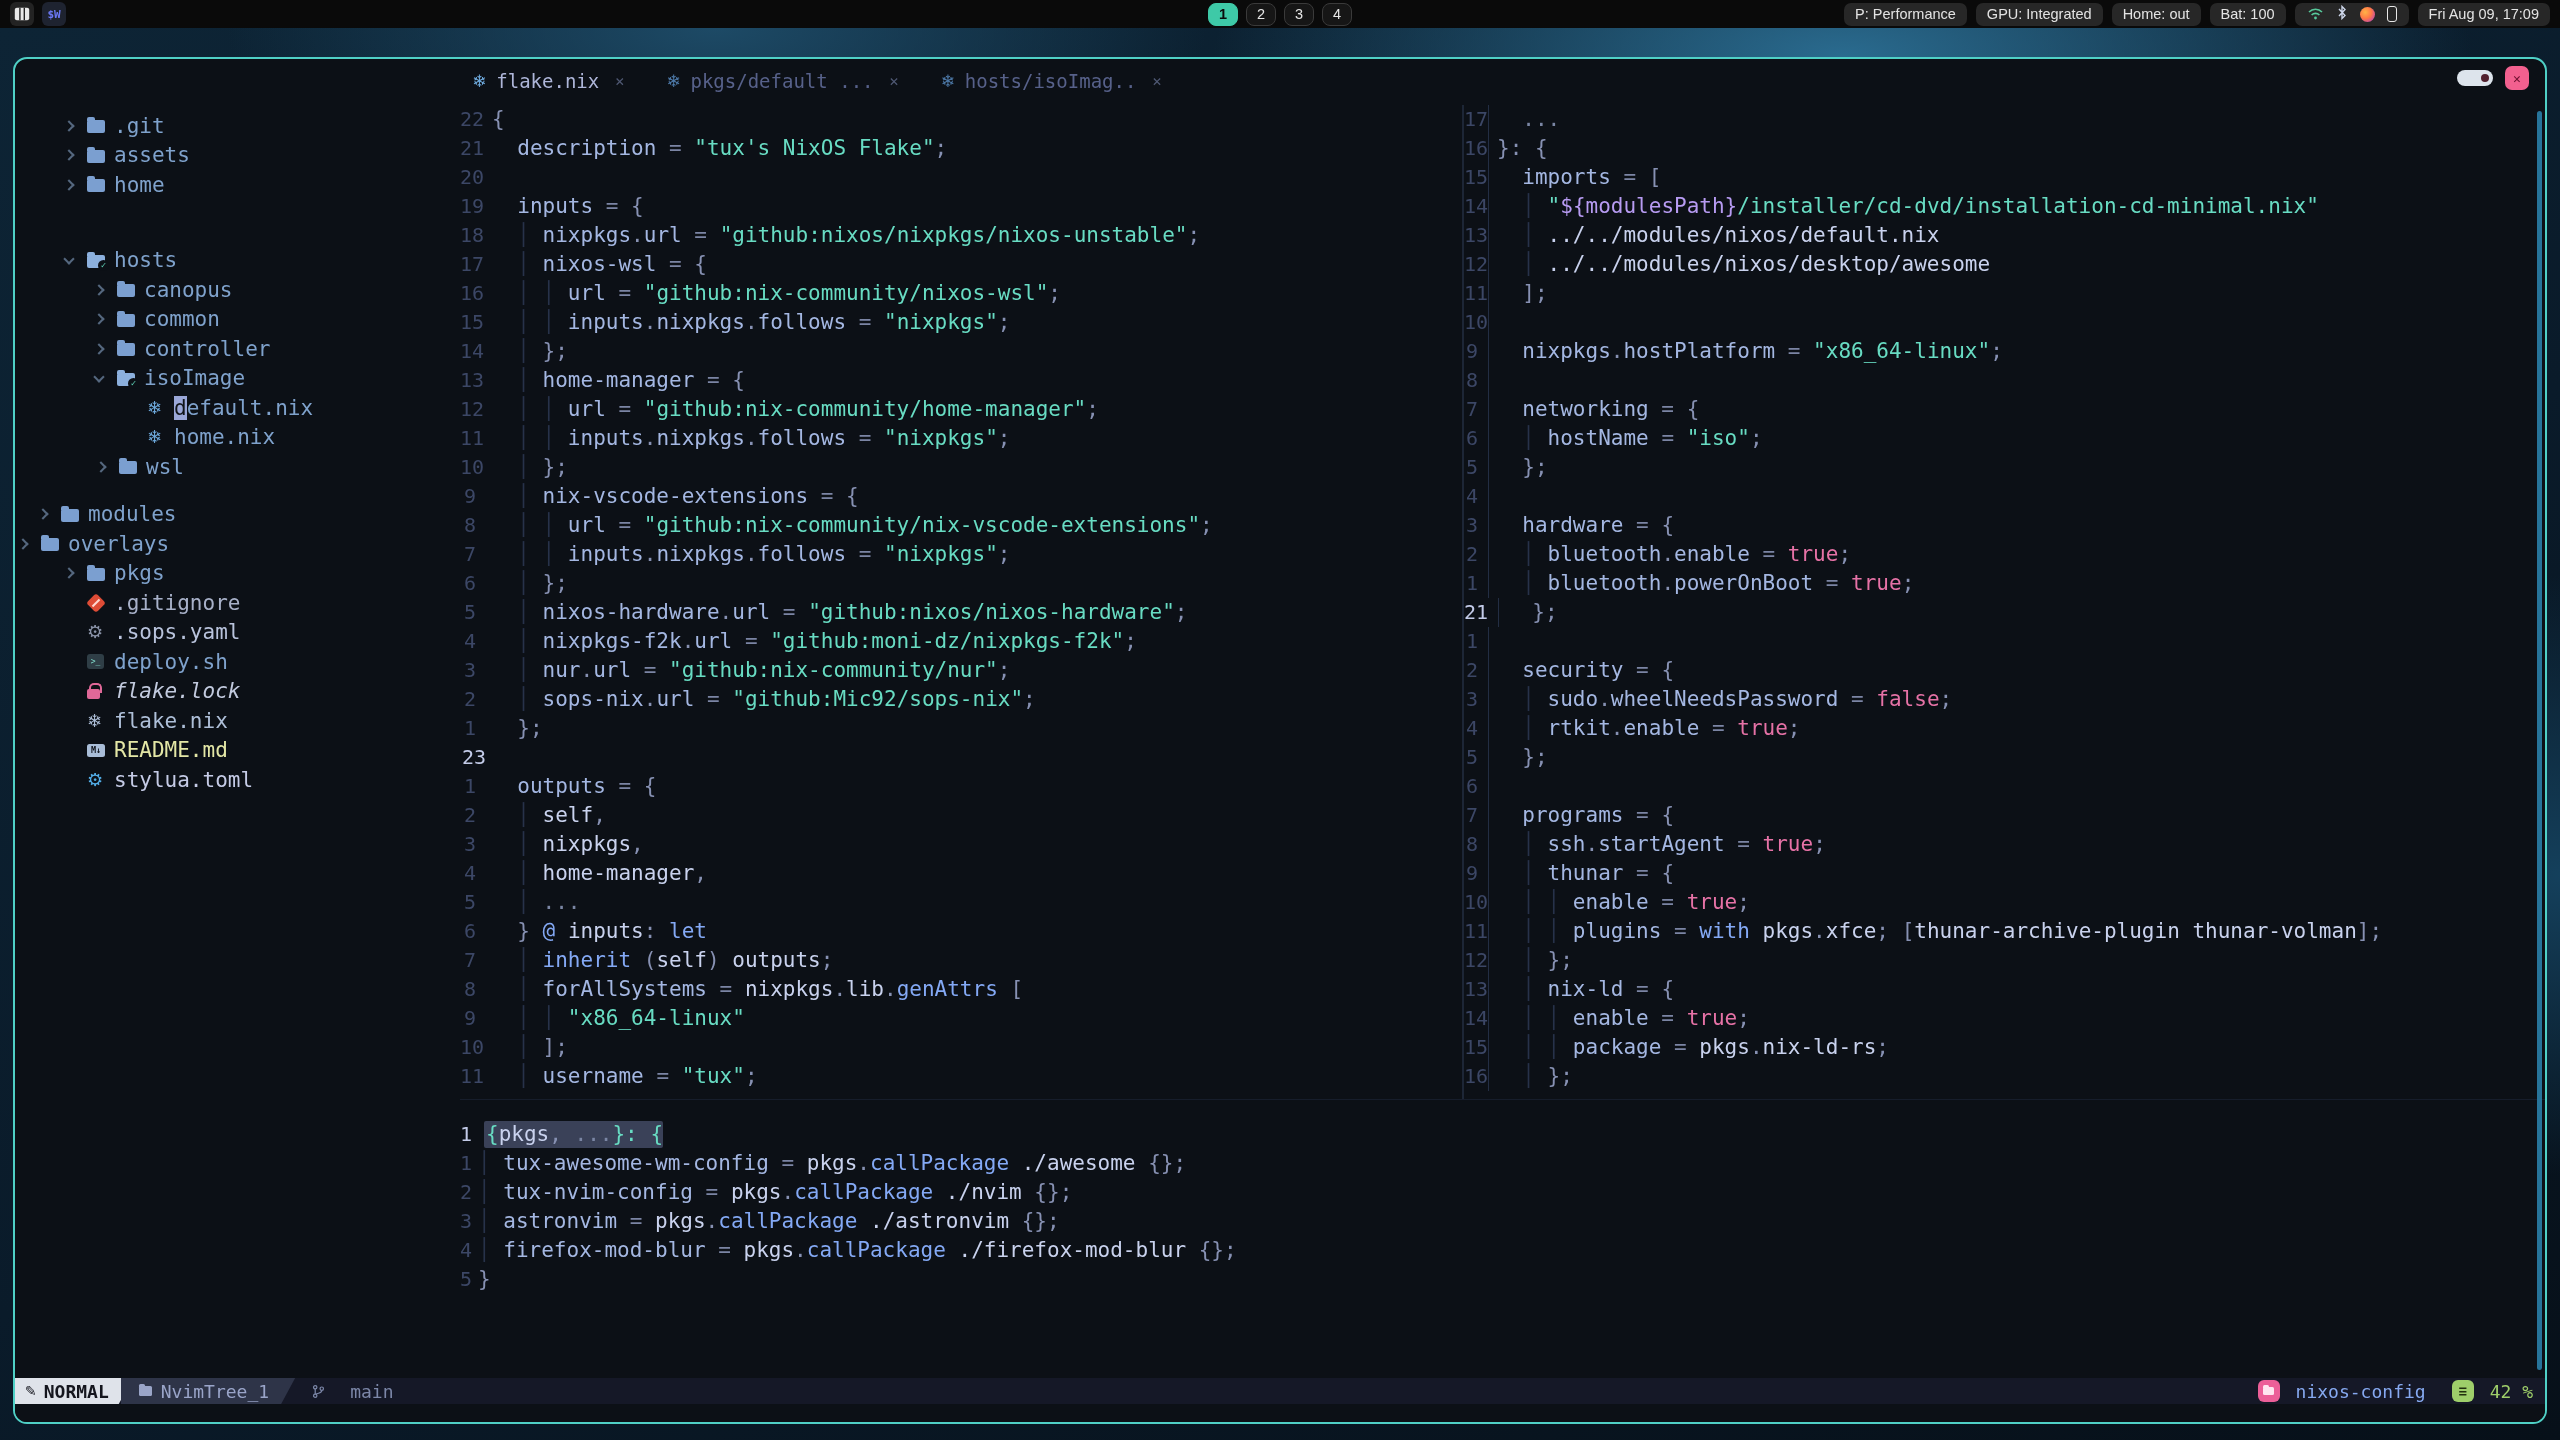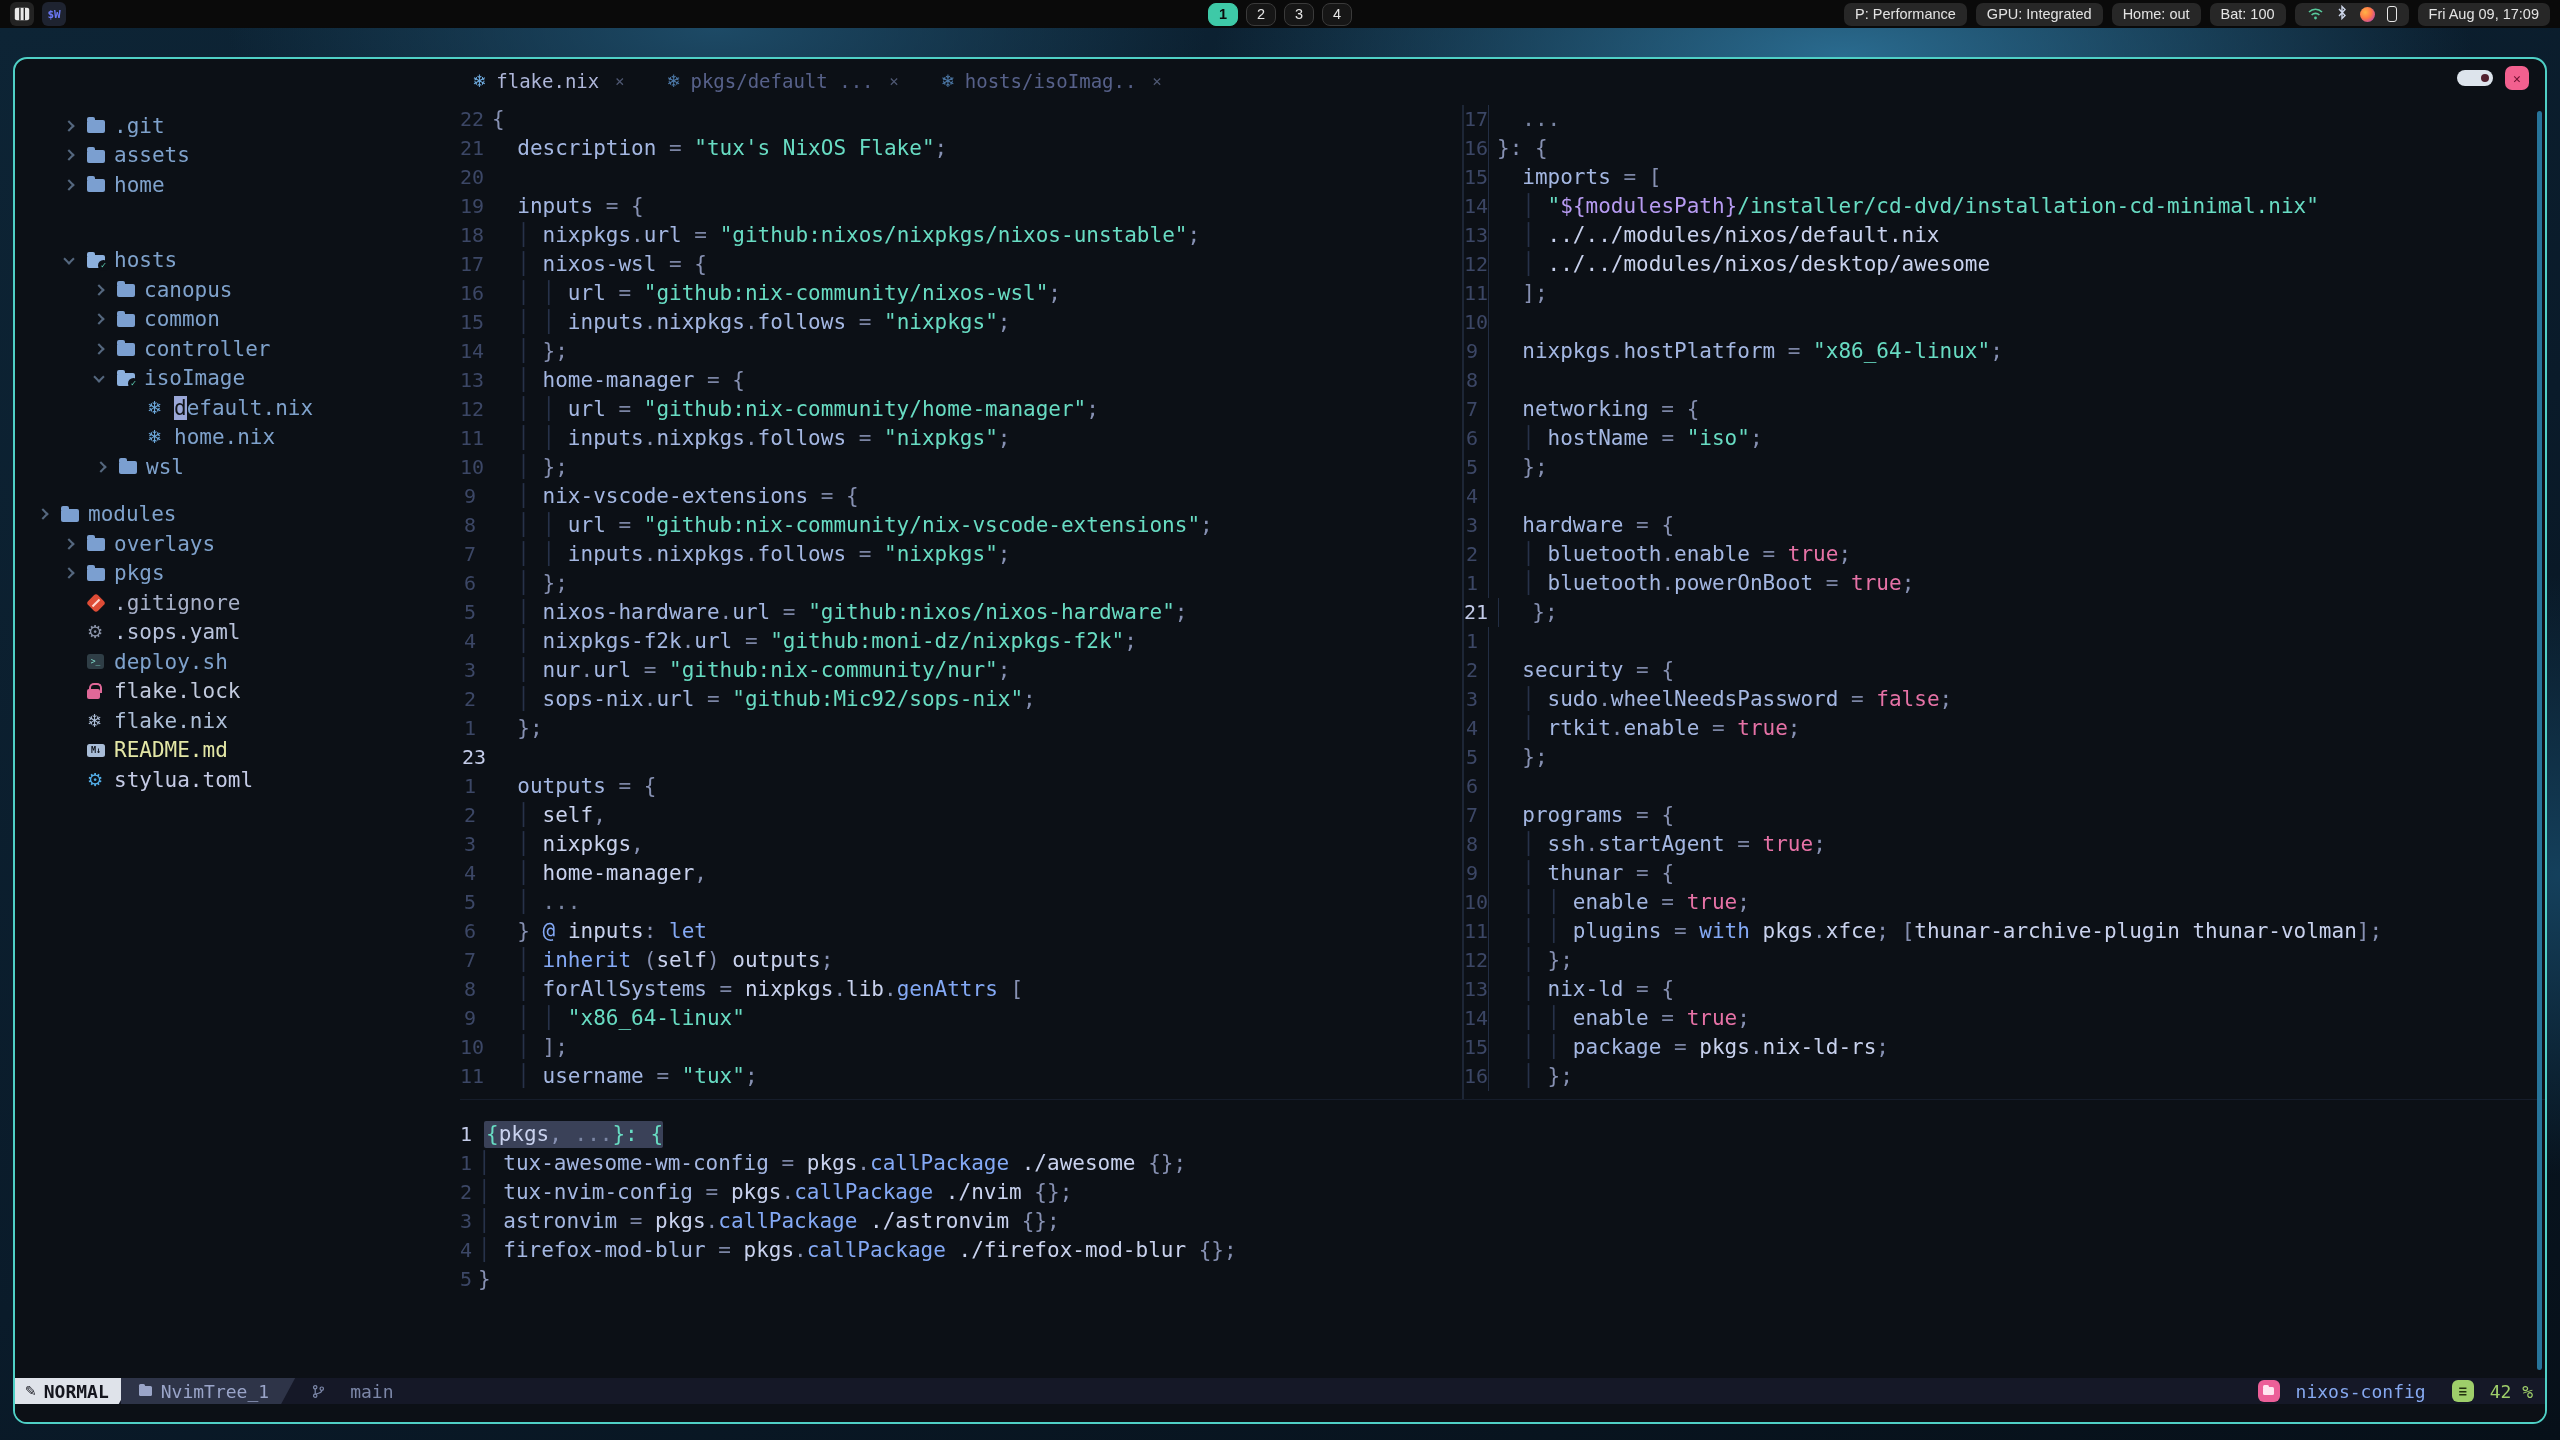--- a/index.html
+++ b/index.html
@@ -179,26 +179,26 @@
           <div class="titem" style="padding-left: 46px;"><span class="arrow"><span class="chev chev-r"></span></span><span class="fic"><span class="i-folder"></span></span><span class="tlabel">home</span></div>
           <div class="titem" style="padding-left: 46px; margin-top: 46px;"><span class="arrow"><span class="chev chev-d"></span></span><span class="fic"><span class="i-folder open"></span></span><span class="tlabel">hosts</span></div>
           <div class="titem" style="padding-left: 76px;"><span class="arrow"><span class="chev chev-r"></span></span><span class="fic"><span class="i-folder"></span></span><span class="tlabel">canopus</span></div>
           <div class="titem" style="padding-left: 76px;"><span class="arrow"><span class="chev chev-r"></span></span><span class="fic"><span class="i-folder"></span></span><span class="tlabel">common</span></div>
           <div class="titem" style="padding-left: 76px;"><span class="arrow"><span class="chev chev-r"></span></span><span class="fic"><span class="i-folder"></span></span><span class="tlabel">controller</span></div>
           <div class="titem" style="padding-left: 76px;"><span class="arrow"><span class="chev chev-d"></span></span><span class="fic"><span class="i-folder open"></span></span><span class="tlabel">isoImage</span></div>
           <div class="titem" style="padding-left: 106px;"><span class="arrow"></span><span class="fic"><span class="i-snow">❄</span></span><span class="tlabel"><span class="block-cursor">d</span>efault.nix</span></div>
           <div class="titem" style="padding-left: 106px;"><span class="arrow"></span><span class="fic"><span class="i-snow">❄</span></span><span class="tlabel">home.nix</span></div>
           <div class="titem" style="padding-left: 78px;"><span class="arrow"><span class="chev chev-r"></span></span><span class="fic"><span class="i-folder"></span></span><span class="tlabel">wsl</span></div>
           <div class="titem" style="padding-left: 20px; margin-top: 18px;"><span class="arrow"><span class="chev chev-r"></span></span><span class="fic"><span class="i-folder"></span></span><span class="tlabel">modules</span></div>
-          <div class="titem" style="padding-left: 46px;"><span class="arrow"><span class="chev chev-r"></span></span><span class="fic"><span class="i-folder"></span></span><span class="tlabel">overlays</span></div>
+          <div class="titem" style=""><span class="arrow"><span class="chev chev-r"></span></span><span class="fic"><span class="i-folder"></span></span><span class="tlabel">overlays</span></div>
           <div class="titem" style="padding-left: 46px;"><span class="arrow"><span class="chev chev-r"></span></span><span class="fic"><span class="i-folder"></span></span><span class="tlabel">pkgs</span></div>
           <div class="titem" style="padding-left: 46px;"><span class="arrow"></span><span class="fic"><span class="i-git"></span></span><span class="tlabel" style="color: rgb(168, 177, 201);">.gitignore</span></div>
           <div class="titem" style="padding-left: 46px;"><span class="arrow"></span><span class="fic"><span class="i-gear">⚙</span></span><span class="tlabel" style="color: rgb(185, 195, 220);">.sops.yaml</span></div>
           <div class="titem" style="padding-left: 46px;"><span class="arrow"></span><span class="fic"><span class="i-term">&gt;_</span></span><span class="tlabel">deploy.sh</span></div>
-          <div class="titem" style="padding-left: 46px;"><span class="arrow"></span><span class="fic"><span class="i-lock"></span></span><span class="tlabel" style="color: rgb(194, 202, 222);">flake.lock</span></div>
+          <div class="titem" style="padding-left: 46px;"><span class="arrow"></span><span class="fic"><span class="i-lock"></span></span><span class="tlabel" style="color: rgb(194, 202, 222); font-style: italic;">flake.lock</span></div>
           <div class="titem" style="padding-left: 46px;"><span class="arrow"></span><span class="fic"><span class="i-snow light">❄</span></span><span class="tlabel" style="color: rgb(174, 191, 216);">flake.nix</span></div>
           <div class="titem" style="padding-left: 46px;"><span class="arrow"></span><span class="fic"><span class="i-md">M↓</span></span><span class="tlabel" style="color: rgb(228, 231, 166);">README.md</span></div>
           <div class="titem" style="padding-left: 46px;"><span class="arrow"></span><span class="fic"><span class="i-gear blue">⚙</span></span><span class="tlabel" style="color: rgb(197, 203, 230);">stylua.toml</span></div>
         </div>
       <div class="editors">
         <div class="top-split">
           <div class="pane pane-main" id="pane-main">
               <div class="crow"><span class="ln">22</span><span class="code"><span class="tk-p">{</span></span></div>
               <div class="crow"><span class="ln">21</span><span class="code"><span class="tk-k">  description</span><span class="tk-o"> = </span><span class="tk-s">"tux's NixOS Flake"</span><span class="tk-p">;</span></span></div>
               <div class="crow"><span class="ln">20</span><span class="code"></span></div>

